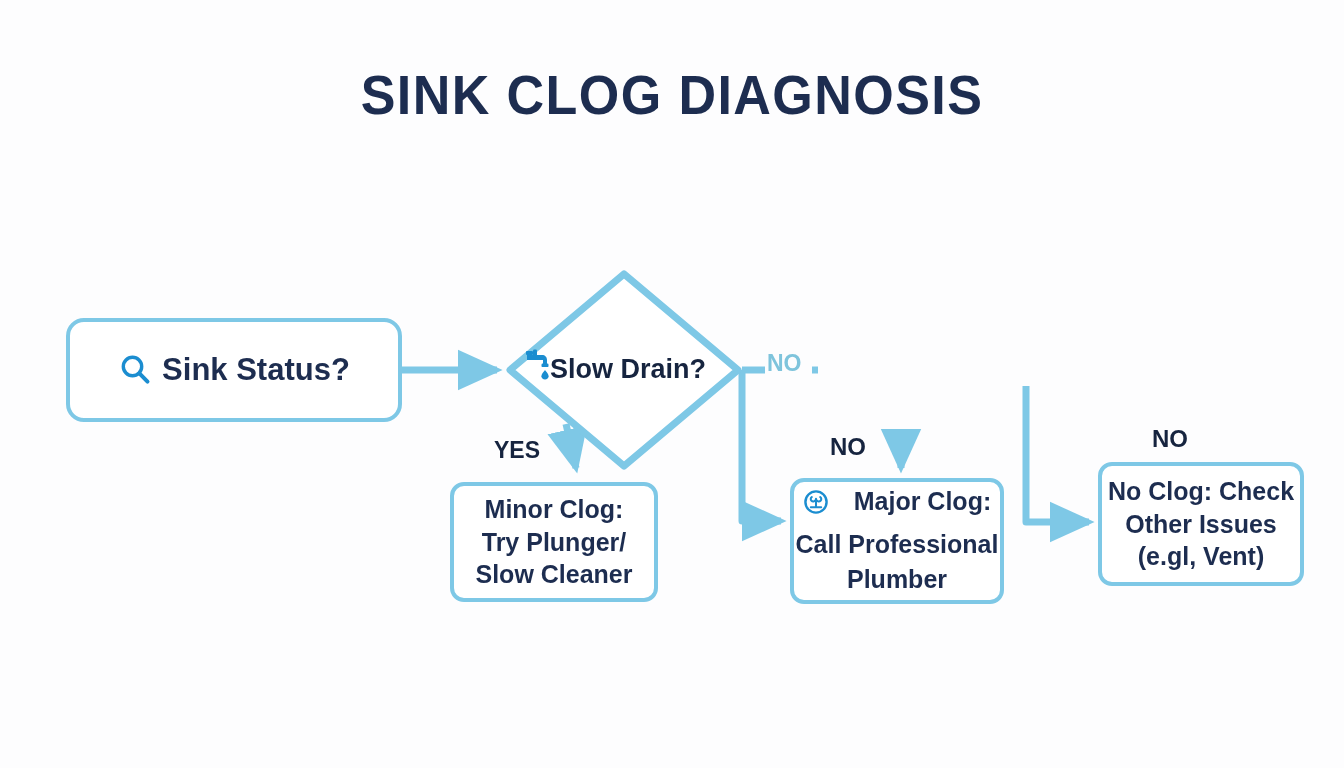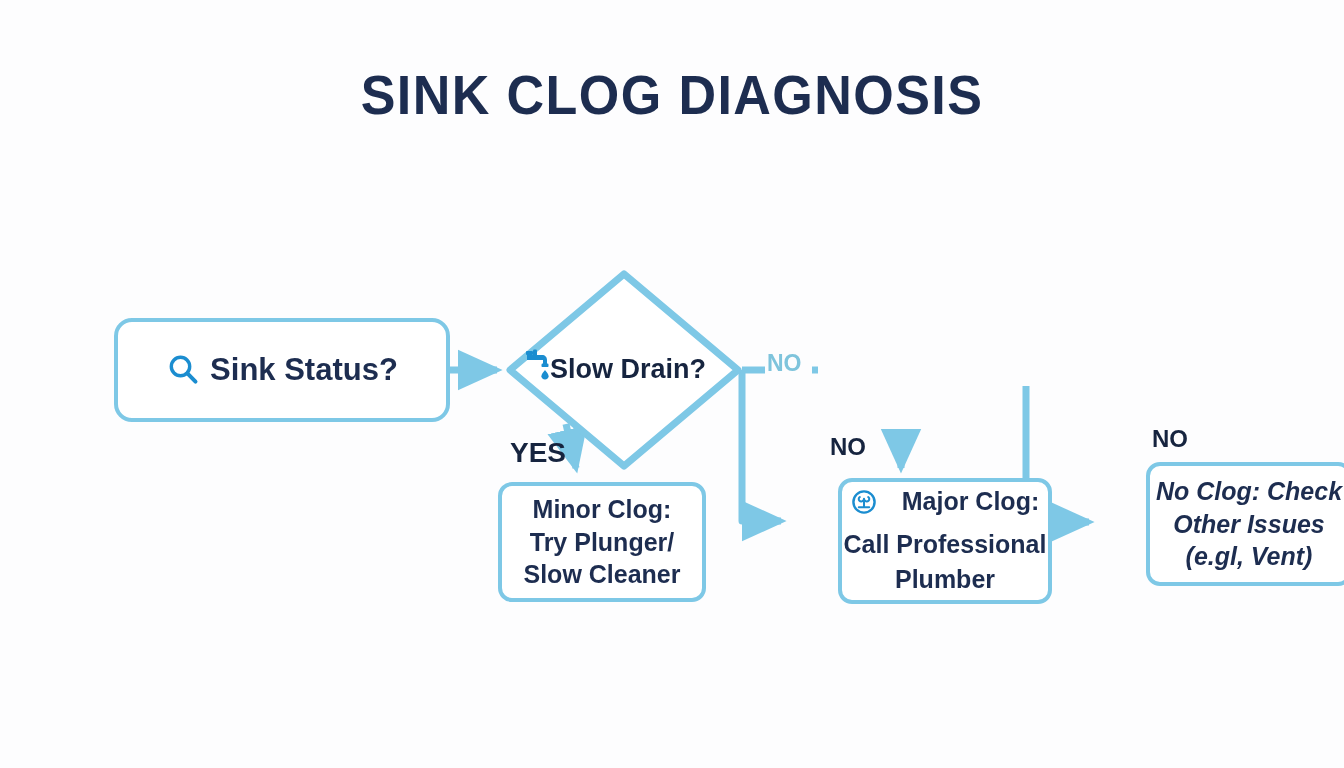--- a/index.html
+++ b/index.html
@@ -54,21 +54,20 @@
     box-sizing: border-box;
     border: 4px solid #7ec8e6;
     border-radius: 14px;
     background: #ffffff;
     display: flex;
     align-items: center;
     justify-content: center;
     text-align: center;
     color: #1d2d50;
     font-weight: 700;
-    margin-left: 48px;
   }
 
   #node-start {
     left: 66px;
     top: 318px;
     width: 336px;
     height: 104px;
     border-radius: 18px;
     font-size: 31px;
   }
@@ -111,21 +110,20 @@
     margin-top: 7px;
   }
 
   #node-noclog {
     left: 1098px;
     top: 462px;
     width: 206px;
     height: 124px;
     font-size: 25px;
     line-height: 1.30;
-    font-style: italic;
   }
 
   
   .diamond-wrap {
     position: absolute;
   }
   .diamond-wrap svg {
     position: absolute;
     left: 0;
     top: 0;
@@ -178,21 +176,21 @@
 
   
   .edge-label {
     position: absolute;
     font-weight: 700;
     white-space: nowrap;
   }
   .edge-label.dark  { color: #16243f; }
   .edge-label.light { color: #7fc4dc; }
 
-  #label-yes      { left: 510px; top: 437px; font-size: 28px; }
+  #label-yes      { left: 494px; top: 437px; font-size: 23px; }
   #label-no-mid   { left: 767px; top: 350px; font-size: 23px; }
   #label-no-major { left: 830px; top: 433px; font-size: 24px; }
   #label-no-right { left: 1152px; top: 425px; font-size: 24px; }
 
   
   .icon { display: inline-block; flex: none; line-height: 0; }
 </style>
 </head>
 <body>
 

